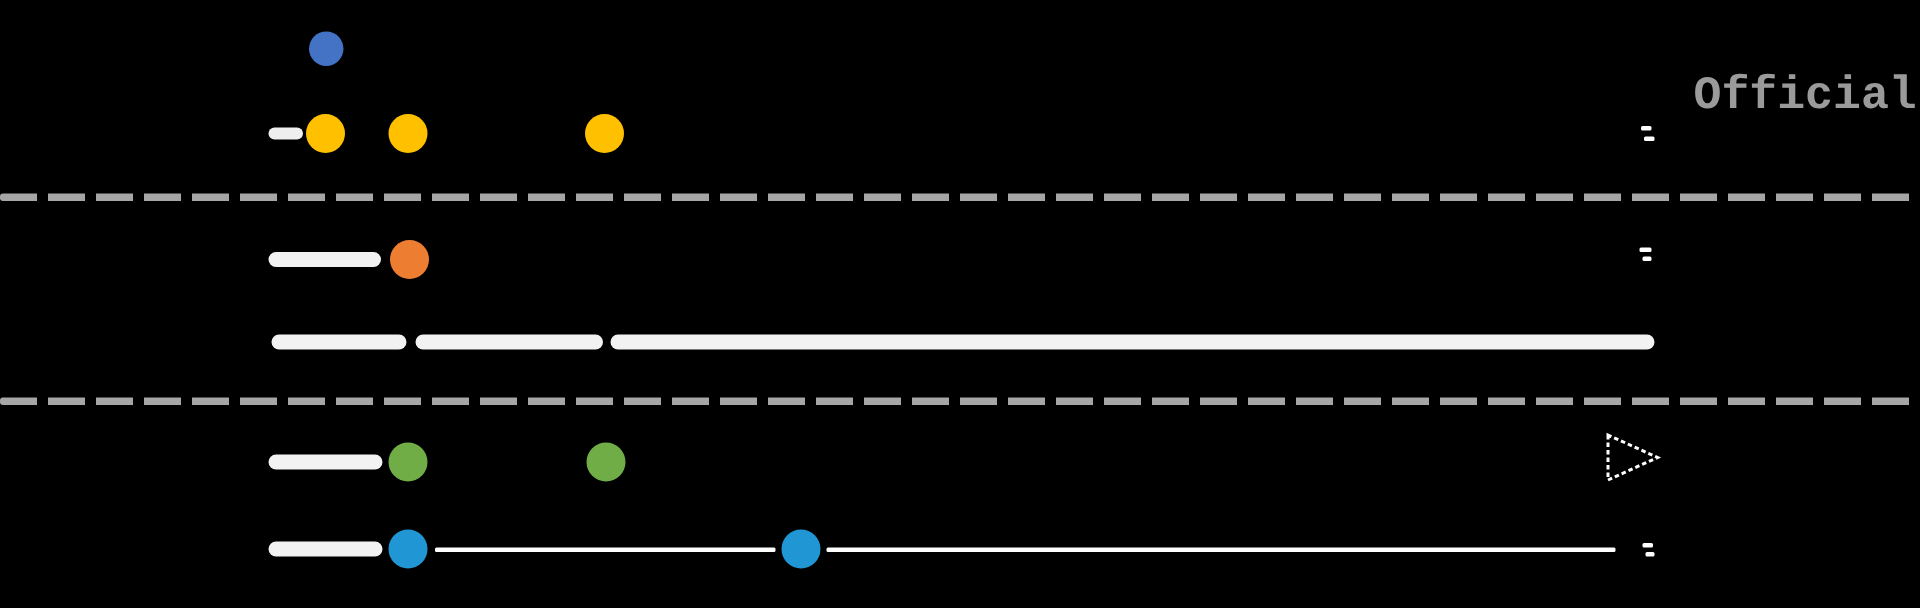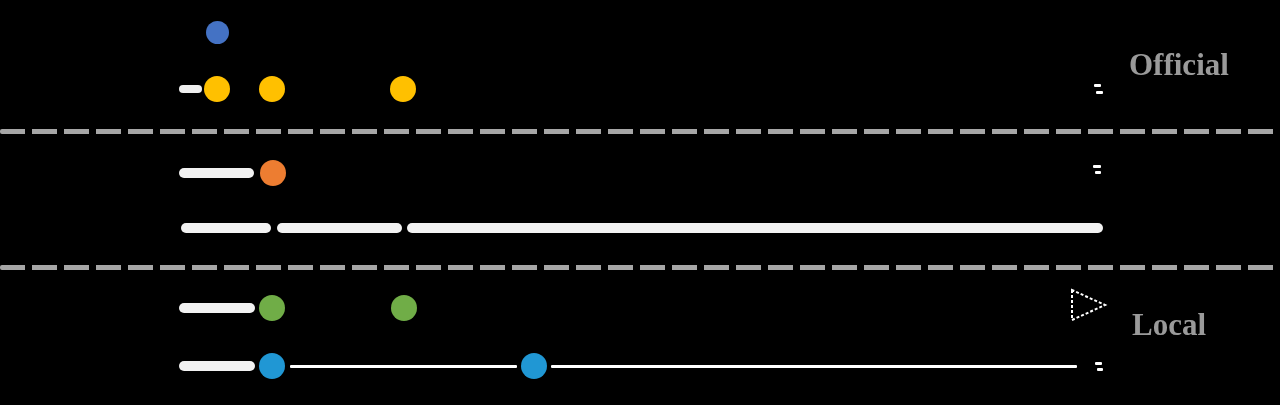--- a/index.html
+++ b/index.html
@@ -1,21 +1,21 @@
 <!DOCTYPE html>
 <html><head>
 <meta charset="utf-8">
 <style>
   html,body{margin:0;padding:0;background:#000;}
   .canvas{
     position:relative;
     width:1280px;height:405px;
     background:#000;
     overflow:hidden;
-    font-family:Liberation Serif, serif;
+    font-family:Liberation Mono, monospace;
     text-align:right;
   }
   .divider{
     position:absolute;left:0;width:1280px;height:5px;
     background:repeating-linear-gradient(90deg,#A6A6A6 0px,#A6A6A6 25px,transparent 25px,transparent 32px);
     border-radius:2px;
   }
   .divider.d1{top:129px;}
   .divider.d2{top:265px;}
   .band-label{
@@ -37,21 +37,20 @@
 </style>
 </head>
 <body>
 
 <div class="canvas">
 
   <div class="divider d1"></div>
   <div class="divider d2"></div>
 
   <div class="band-label official">Official</div>
-  <div class="band-label local">Local</div>
 
   <svg class="arrowhead" viewBox="0 0 38 37" xmlns="http://www.w3.org/2000/svg">
     <polygon fill="none" stroke="#FFFFFF" stroke-width="2" stroke-dasharray="3 2" points="2,3 2,33 35,18"></polygon>
   </svg>
 
   <div class="shapes-layer">
       <div style="position: absolute; left: 206px; top: 21px; width: 23px; height: 23px; background: rgb(68, 114, 196); border-radius: 50%;"></div>
       <div style="position: absolute; left: 204px; top: 76px; width: 26px; height: 26px; background: rgb(255, 192, 0); border-radius: 50%;"></div>
       <div style="position: absolute; left: 259px; top: 76px; width: 26px; height: 26px; background: rgb(255, 192, 0); border-radius: 50%;"></div>
       <div style="position: absolute; left: 390px; top: 76px; width: 26px; height: 26px; background: rgb(255, 192, 0); border-radius: 50%;"></div>

